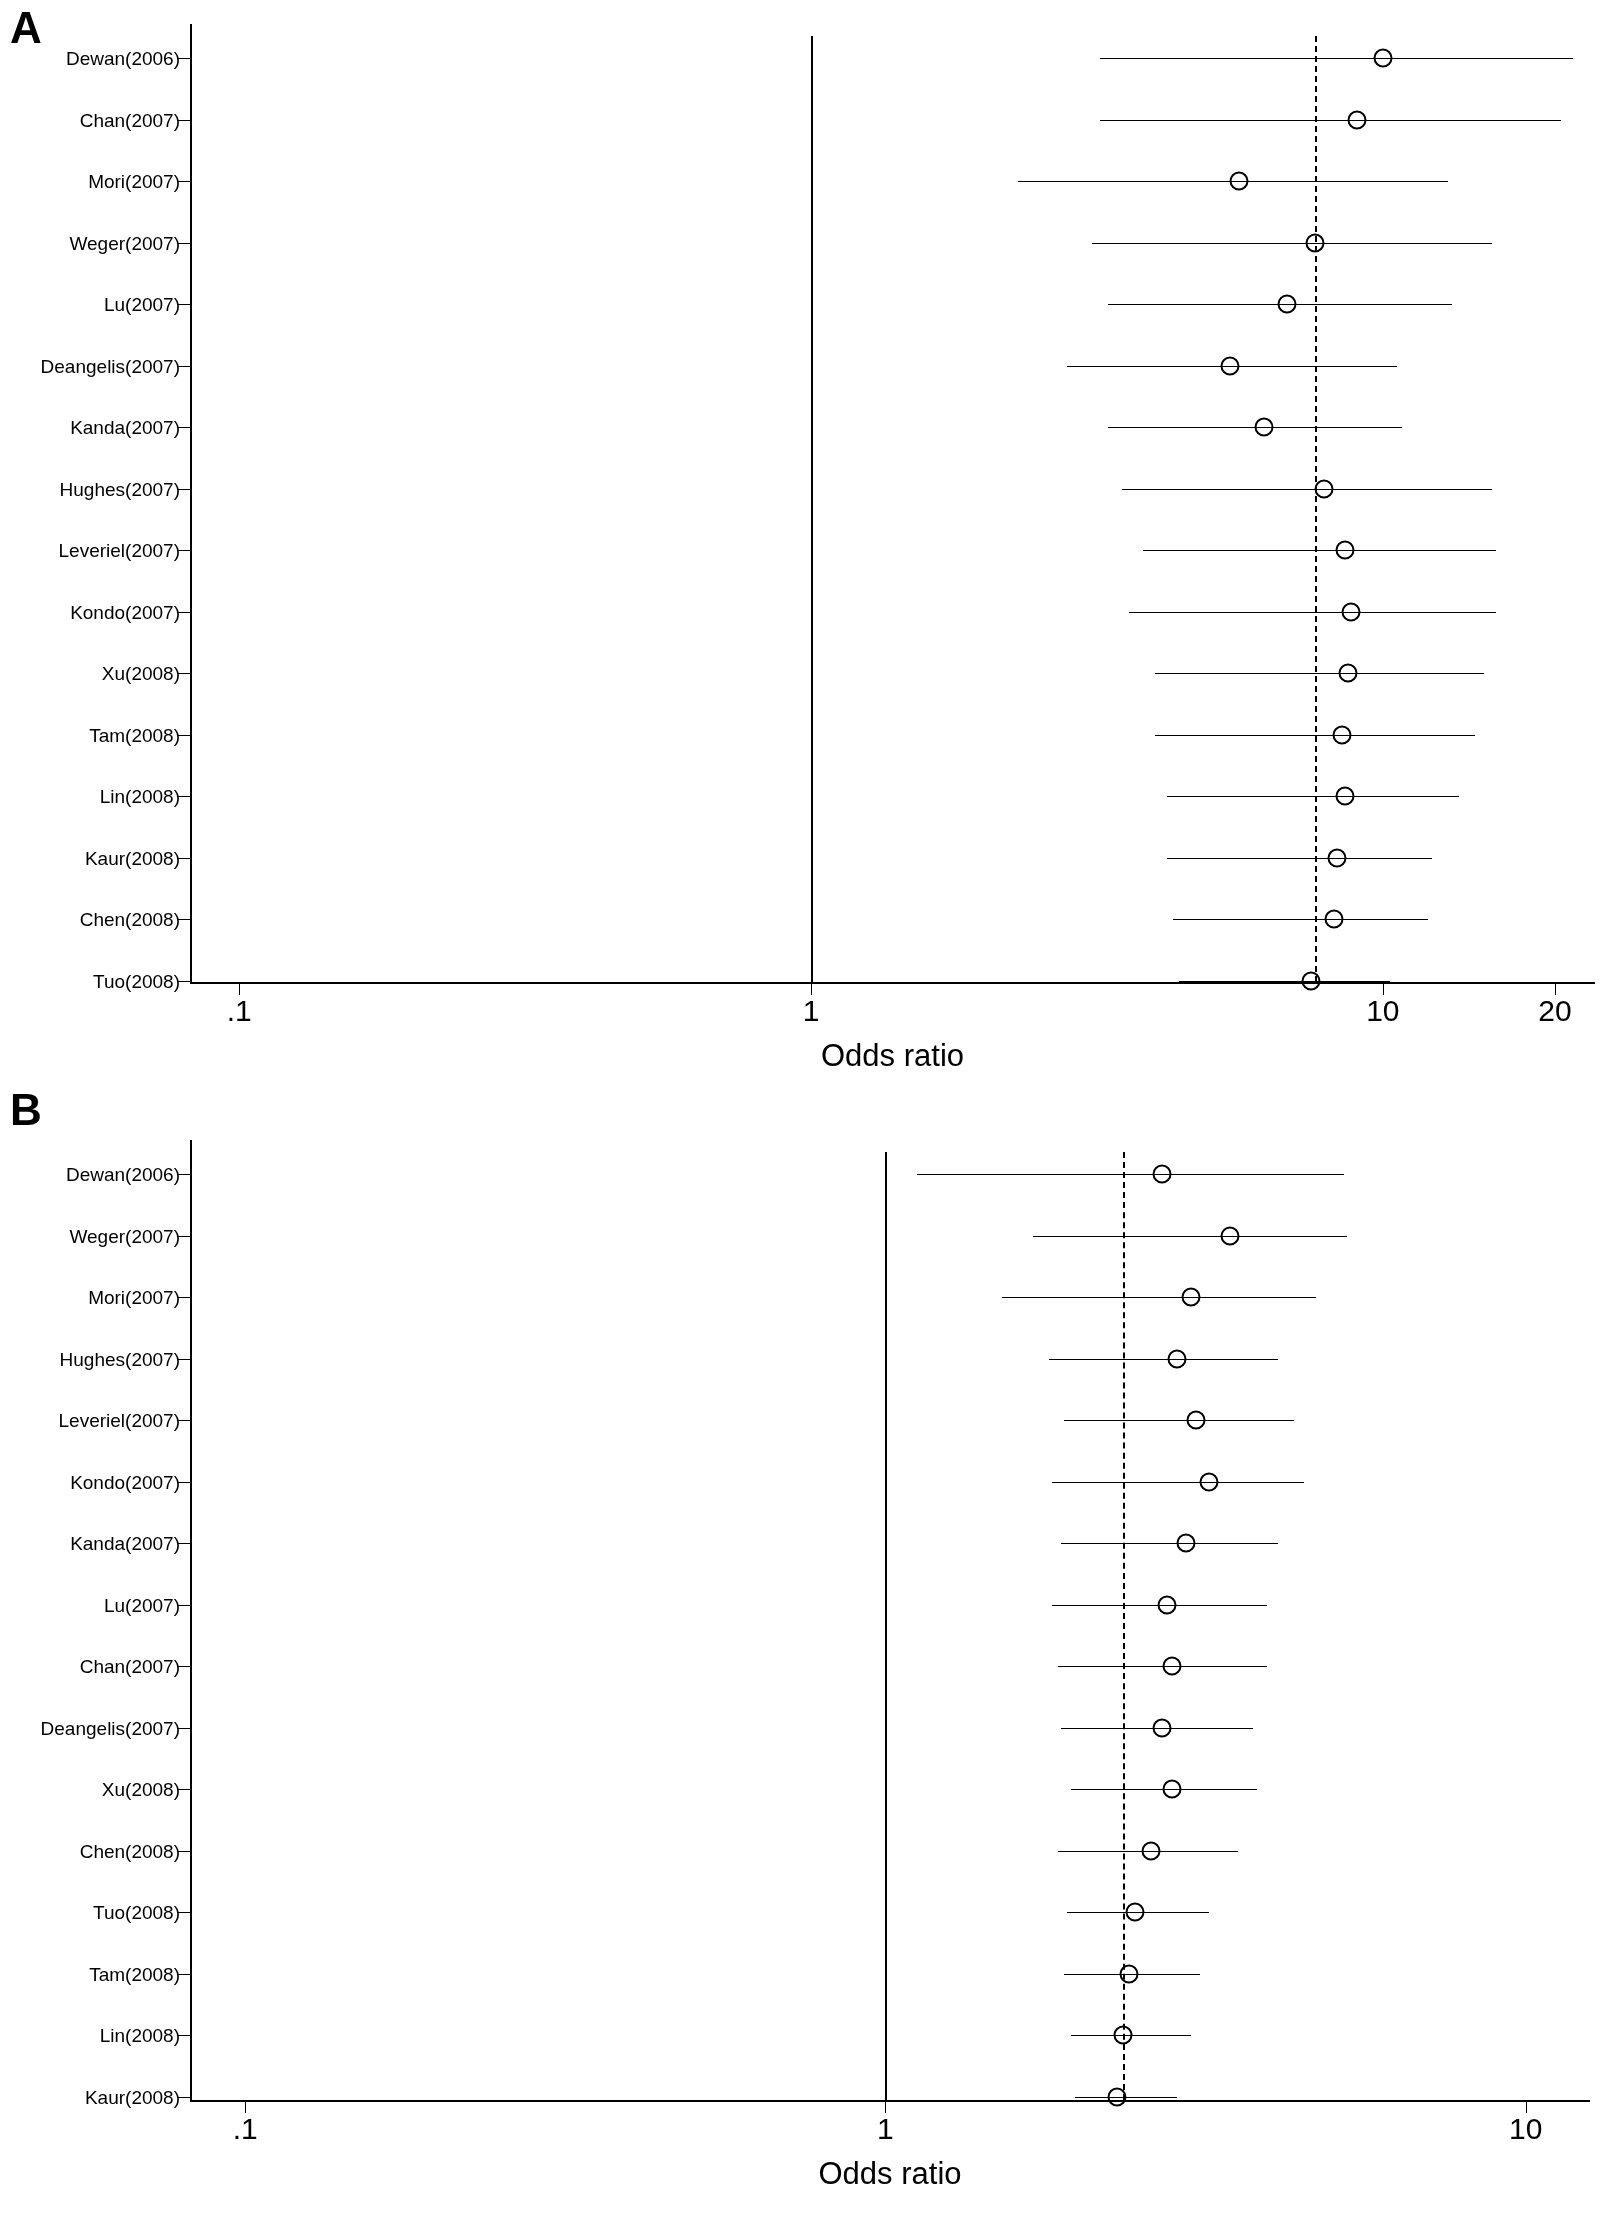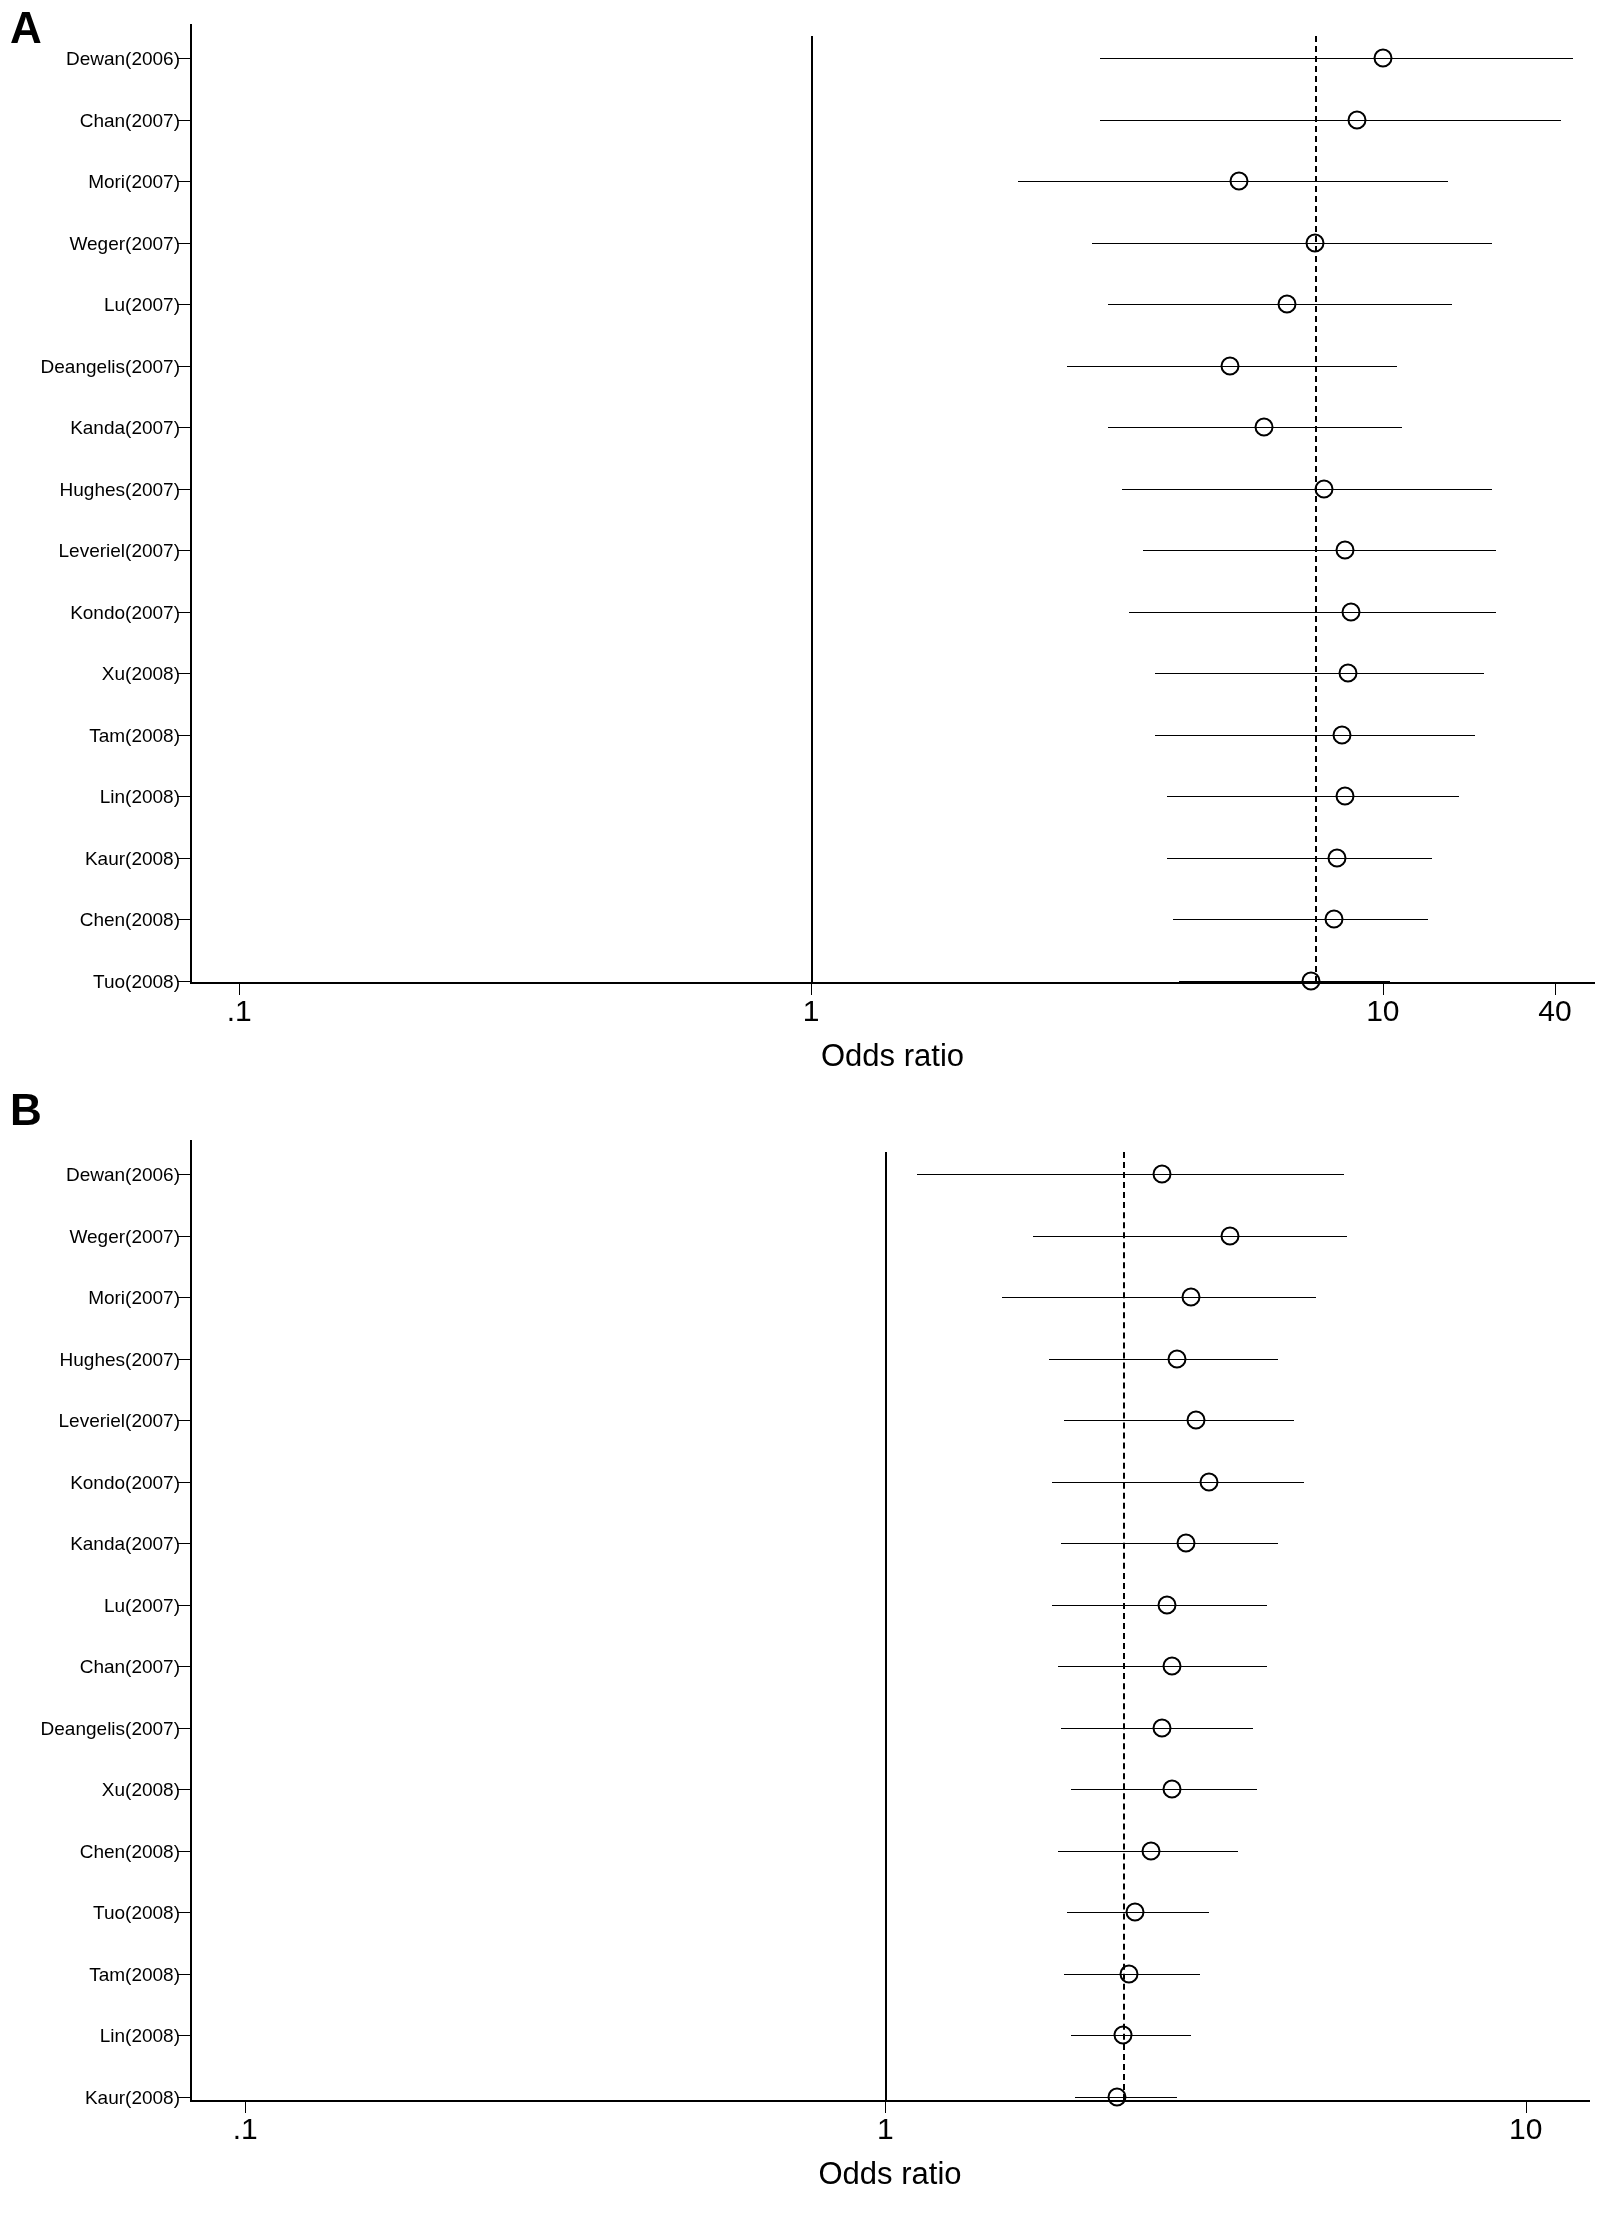--- a/index.html
+++ b/index.html
@@ -187,21 +187,21 @@
       <div class="tick" style="left: 177px; top: 980.5px;"></div>
       <div class="ci-line" style="left: 1178.97px; width: 211.205px; top: 980.5px;"></div>
       <div class="marker" style="left: 1311.4px; top: 980.5px;"></div>
       <div class="x-tick-mark" style="left: 239.279px; top: 984px;"></div>
       <div class="x-tick-label" style="left: 239.279px; top: 996px;">.1</div>
       <div class="x-tick-mark" style="left: 811.056px; top: 984px;"></div>
       <div class="x-tick-label" style="left: 811.056px; top: 996px;">1</div>
       <div class="x-tick-mark" style="left: 1382.83px; top: 984px;"></div>
       <div class="x-tick-label" style="left: 1382.83px; top: 996px;">10</div>
       <div class="x-tick-mark" style="left: 1554.95px; top: 984px;"></div>
-      <div class="x-tick-label" style="left: 1554.95px; top: 996px;">40</div>
+      <div class="x-tick-label" style="left: 1554.95px; top: 996px;">20</div>
       <div class="x-axis-title" style="left: 892.5px; top: 1040px;">Odds ratio</div>
     </div>
 </div>
 
 <div class="panel" id="panel-b">
   <div class="panel-letter" style="left:10px; top:-12px;">B</div>
   <div class="plot" id="plot-b">
       <div class="axis-line" style="left: 190px; top: 1000px; width: 1400px; height: 2px;"></div>
       <div class="axis-line" style="left: 190px; top: 40.175px; width: 2px; height: 959.825px;"></div>
       <div class="null-line" style="left: 885.459px; top: 52.475px; height: 947.525px;"></div>

